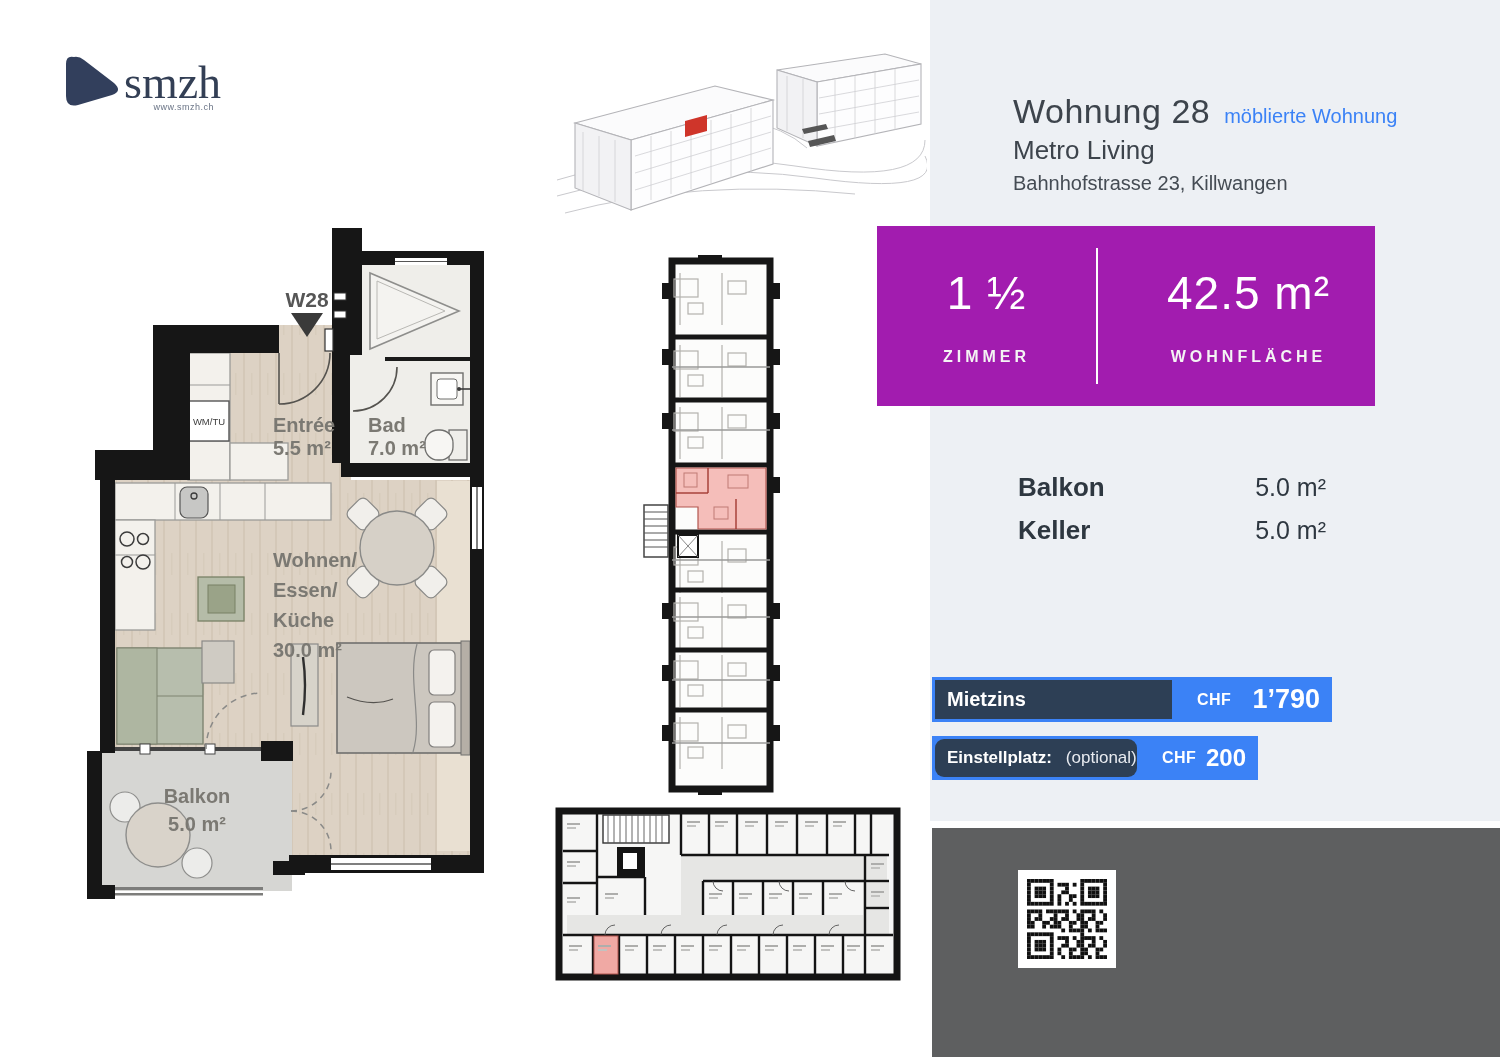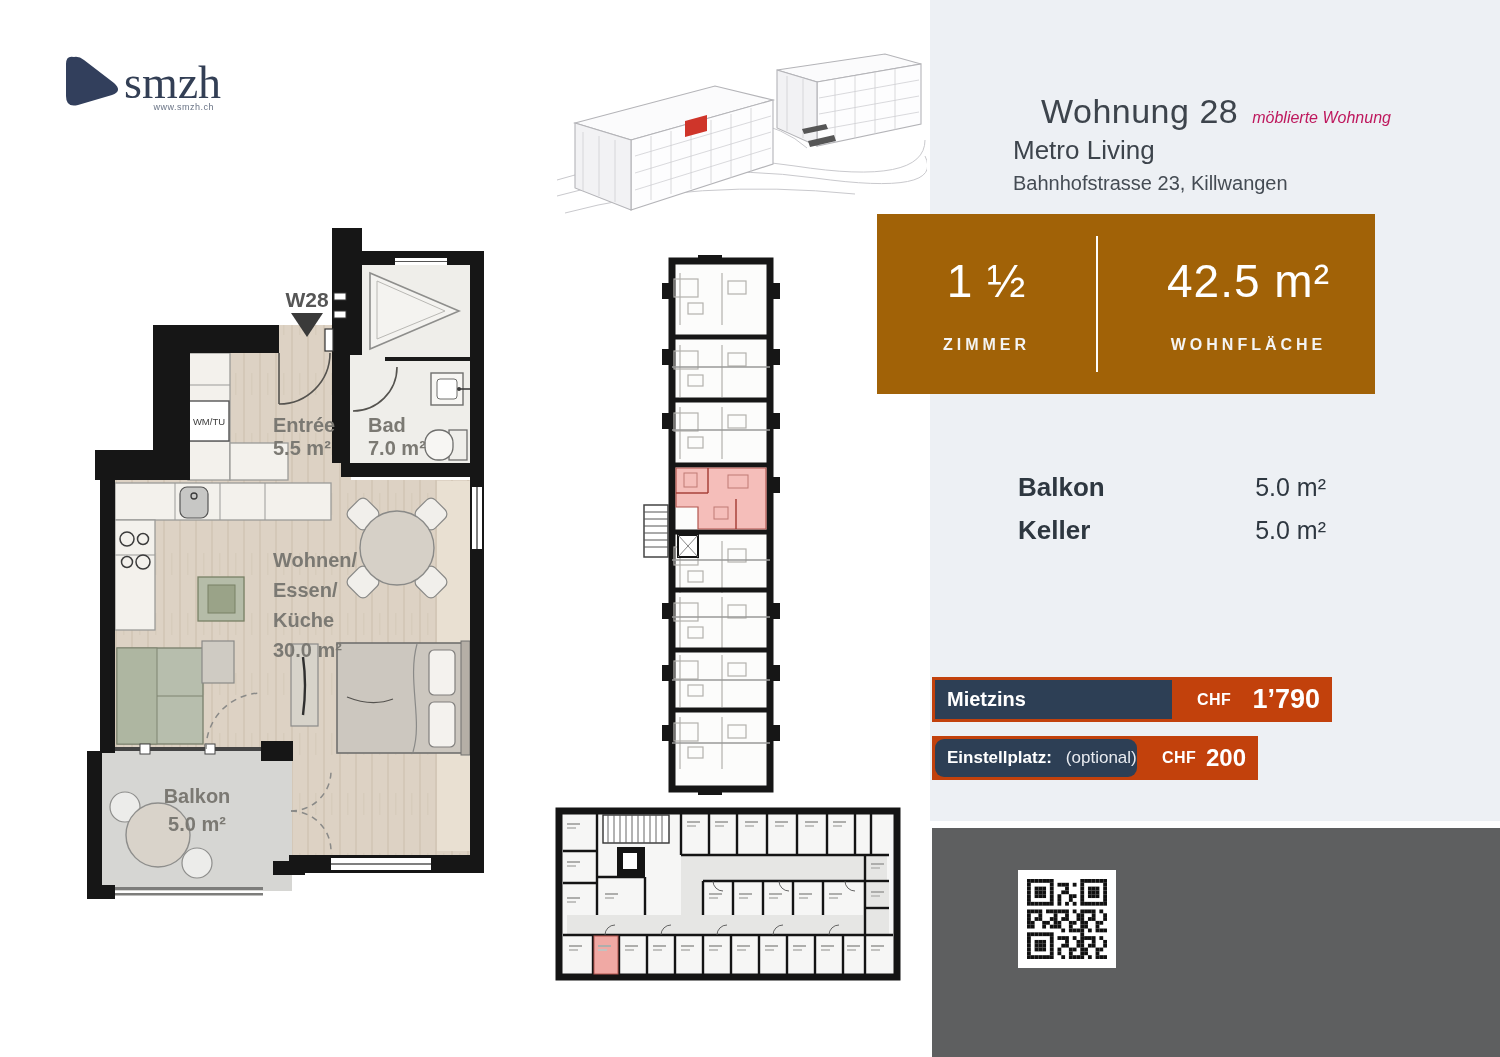--- a/index.html
+++ b/index.html
@@ -12,39 +12,39 @@
 
   
   .logo{left:62px;top:48px;width:220px;height:70px;}
   .logo-word{font-family:"Liberation Serif", serif;font-size:46px;fill:#333f55;}
   .logo-url{font-size:9px;fill:#6a7486;letter-spacing:.5px;}
 
   
   .panel{left:930px;top:0;width:570px;height:821px;background:#edf0f4;}
   .titleblock{left:1013px;top:92px;width:460px;}
   .title-row{display:flex;align-items:baseline;gap:14px;}
-  .title-main{font-size:34px;color:#3d444c;letter-spacing:.5px;margin-left:28px;}
-  .title-sub{font-size:16px;color:#be185d;font-style:italic;}
+  .title-main{font-size:34px;color:#3d444c;letter-spacing:.5px;}
+  .title-sub{font-size:20px;color:#3b82f6;}
   .title-project{font-size:26px;color:#3d444c;margin-top:4px;}
   .title-address{font-size:20px;color:#454c54;margin-top:6px;}
 
-  .statbox{left:877px;top:214px;width:498px;height:180px;background:#a16207;display:flex;align-items:stretch;}
+  .statbox{left:877px;top:226px;width:498px;height:180px;background:#a21caf;display:flex;align-items:stretch;}
   .stat-cell{display:flex;flex-direction:column;align-items:center;justify-content:center;color:#fff;}
   .stat-cell.left{width:219px;}
   .stat-cell.right{flex:1;padding-left:24px;}
   .stat-divider{width:2px;background:#fdfdfd;margin:22px 0;}
   .stat-value{font-size:46px;letter-spacing:1px;}
   .stat-caption{font-size:16px;font-weight:bold;letter-spacing:4px;margin-top:28px;color:#f4f4f4;}
 
   .details{left:1018px;top:472px;width:308px;}
   .detail-row{display:flex;justify-content:space-between;align-items:baseline;height:43px;}
   .detail-label{font-size:26px;font-weight:bold;color:#2e3740;}
   .detail-value{font-size:25px;color:#2e3740;}
 
-  .pricebar{background:#c2410c;display:flex;align-items:center;}
+  .pricebar{background:#3b82f6;display:flex;align-items:center;}
   .rentbar{left:932px;top:677px;width:400px;height:45px;}
   .parkbar{left:932px;top:736px;width:326px;height:44px;}
   .pricelabel{background:#2d3f55;color:#fff;align-self:stretch;margin:3px;display:flex;align-items:center;padding-left:12px;}
   .rentbar .pricelabel{width:225px;font-size:20px;font-weight:bold;}
   .parkbar .pricelabel{width:190px;font-size:17px;border-radius:9px;}
   .parkbar .pricelabel b{font-weight:bold;}
   .parkbar .pricelabel .opt{font-weight:normal;color:#e8ebf0;padding-left:14px;}
   .chf{color:#fff;font-size:16px;font-weight:bold;margin-left:22px;letter-spacing:.5px;}
   .priceval{color:#fff;font-weight:bold;margin-left:auto;margin-right:12px;}
   .rentbar .priceval{font-size:27px;}

